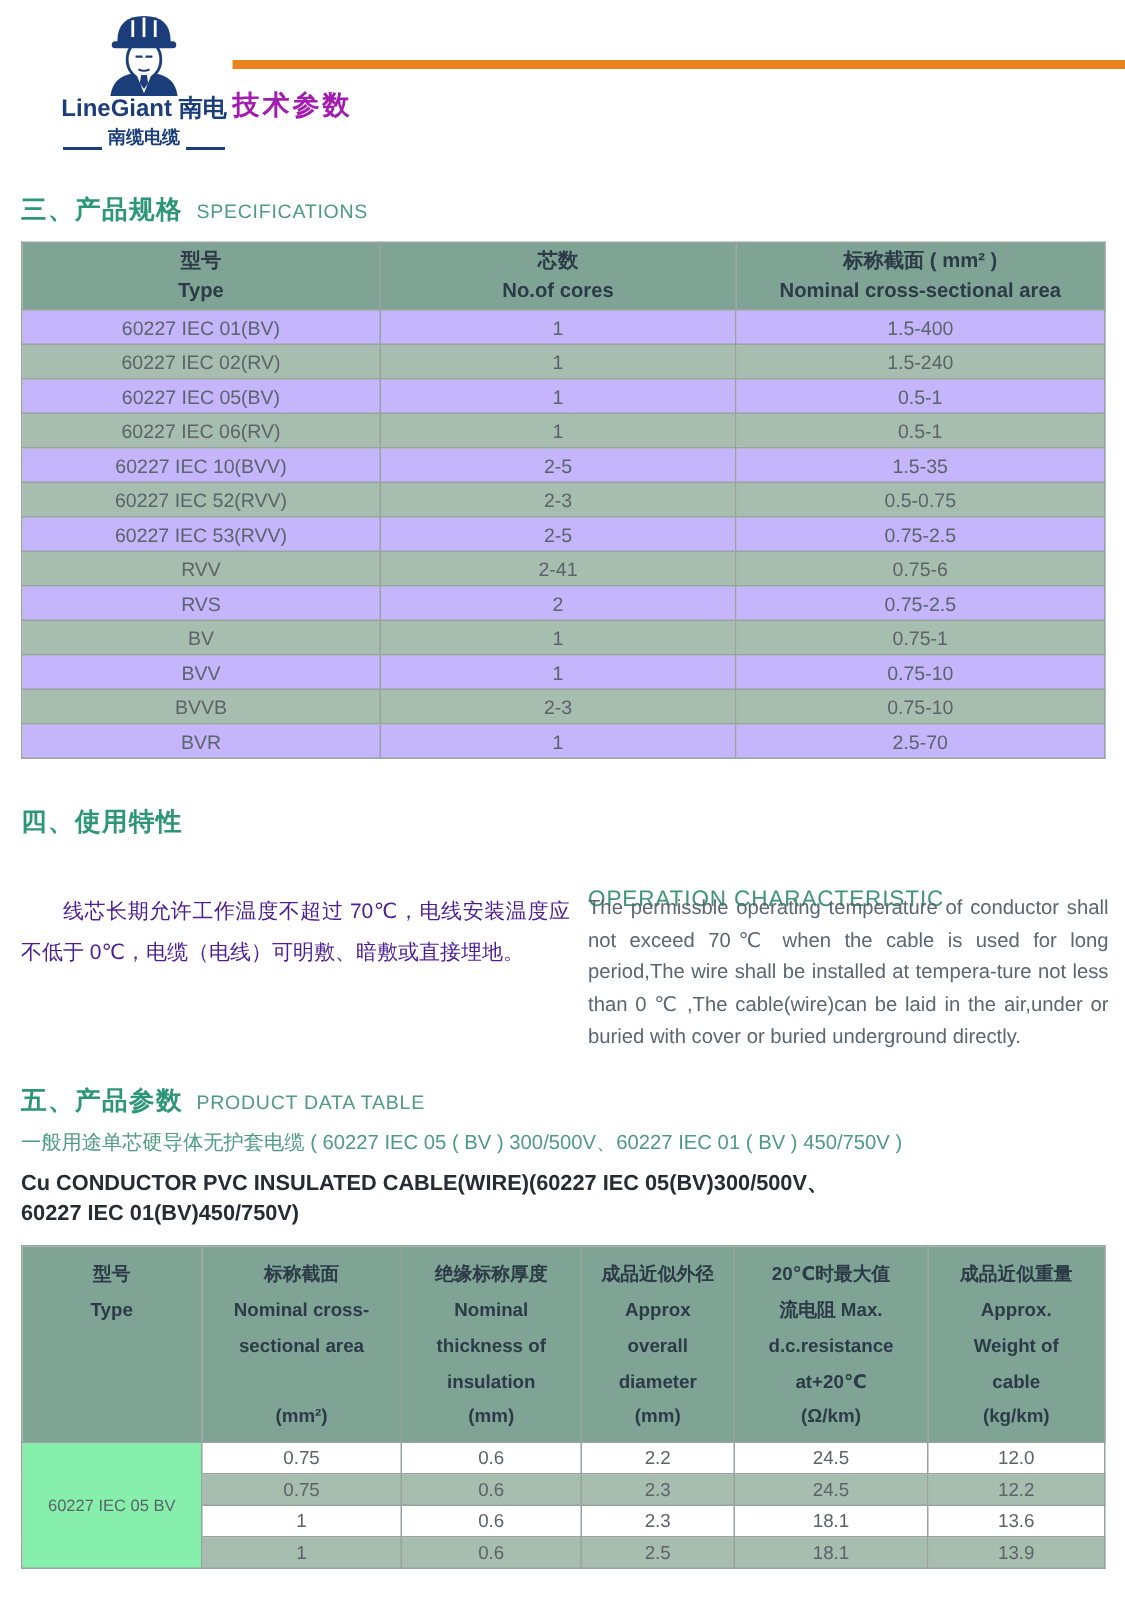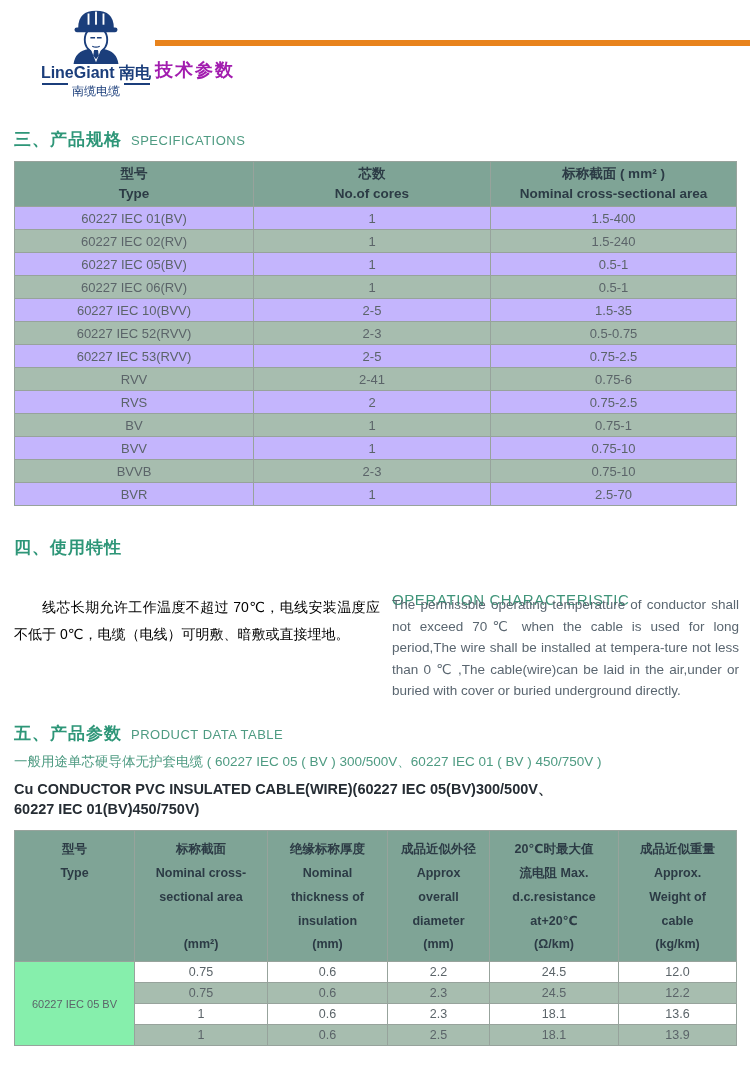--- a/index.html
+++ b/index.html
@@ -4,40 +4,40 @@
 <style>
   * { margin:0; padding:0; box-sizing:border-box; }
   html,body { background:#ffffff; }
   body { font-family:"Liberation Sans","DejaVu Sans",sans-serif; }
   .page { position:relative; width:750px; height:1071px; background:#ffffff; overflow:hidden; }
 
   
   .logo { position:absolute; left:28px; top:6px; width:136px; text-align:center; color:#1B3E7B; }
   .logo-figure { display:block; margin:0 auto; }
   .logo-brand { font-size:16px; font-weight:bold; letter-spacing:0px; line-height:16px; margin-top:1px; white-space:nowrap; }
-  .logo-sub { display:flex; align-items:flex-start; justify-content:center; gap:4px; font-size:12px; font-weight:normal; margin-top:2px; }
+  .logo-sub { display:flex; align-items:flex-end; justify-content:center; gap:4px; font-size:12px; font-weight:bold; margin-top:2px; }
   .logo-sub .dash { flex:0 0 26px; height:2px; background:#1B3E7B; }
   .orange-rule { position:absolute; left:155px; top:40px; width:595px; height:6px; background:#E8831D; }
   .page-title { position:absolute; left:155px; top:58px; font-size:18px; font-weight:bold; color:#a21caf; letter-spacing:2px; }
 
   
   .sec-heading { position:absolute; left:14px; display:flex; align-items:baseline; gap:9px; }
   .sec-heading .cn { font-size:17px; font-weight:bold; color:#2E9678; letter-spacing:1px; }
   .sec-heading .en { font-size:13px; color:#4E9B82; letter-spacing:0.5px; }
 
   
   .t1 { position:absolute; left:14px; top:161px; width:722px; border-collapse:collapse; table-layout:fixed; }
   .t1 th, .t1 td { border:1px solid #97A39C; text-align:center; }
   .t1 th { background:#7FA496; color:#2C3B45; font-size:13.5px; font-weight:bold; height:45px; line-height:20px; padding:2px 0; }
   .t1 td { font-size:13px; color:#5B6469; height:23px; padding:1px 4px; background:#c4b5fd; }
   .t1 tbody tr:nth-child(even) td { background:#A7BDAF; }
   .prewrap { white-space:pre-line; }
 
   
-  .sec4-cn-text { position:absolute; left:14px; top:594px; width:366px; font-size:14px; line-height:27px; color:#000000; text-align:justify; text-indent:2em; }
+  .sec4-cn-text { position:absolute; left:14px; top:594px; width:366px; font-size:14px; line-height:27px; color:#4c1d95; text-align:justify; text-indent:2em; }
   .sec4-en-title { position:absolute; left:392px; top:571px; font-size:15px; color:#3F9479; letter-spacing:0.6px;margin-top:20px; }
   .sec4-en-text { position:absolute; left:392px; top:594px; width:347px; font-size:13.5px; line-height:21.5px; color:#5A6670; text-align:justify; }
 
   
   .sec5-sub-cn { position:absolute; left:14px; top:753px; font-size:13.5px; color:#4E9B82;text-align:center; }
   .sec5-sub-en { position:absolute; left:14px; top:779px; width:600px; font-size:14.5px; font-weight:bold; color:#252C33; line-height:20px; white-space:pre-line; }
 
   
   .t2 { position:absolute; left:14px; top:830px; width:722px; border-collapse:collapse; table-layout:fixed; }
   .t2 th, .t2 td { border:1px solid #97A39C; text-align:center; }

